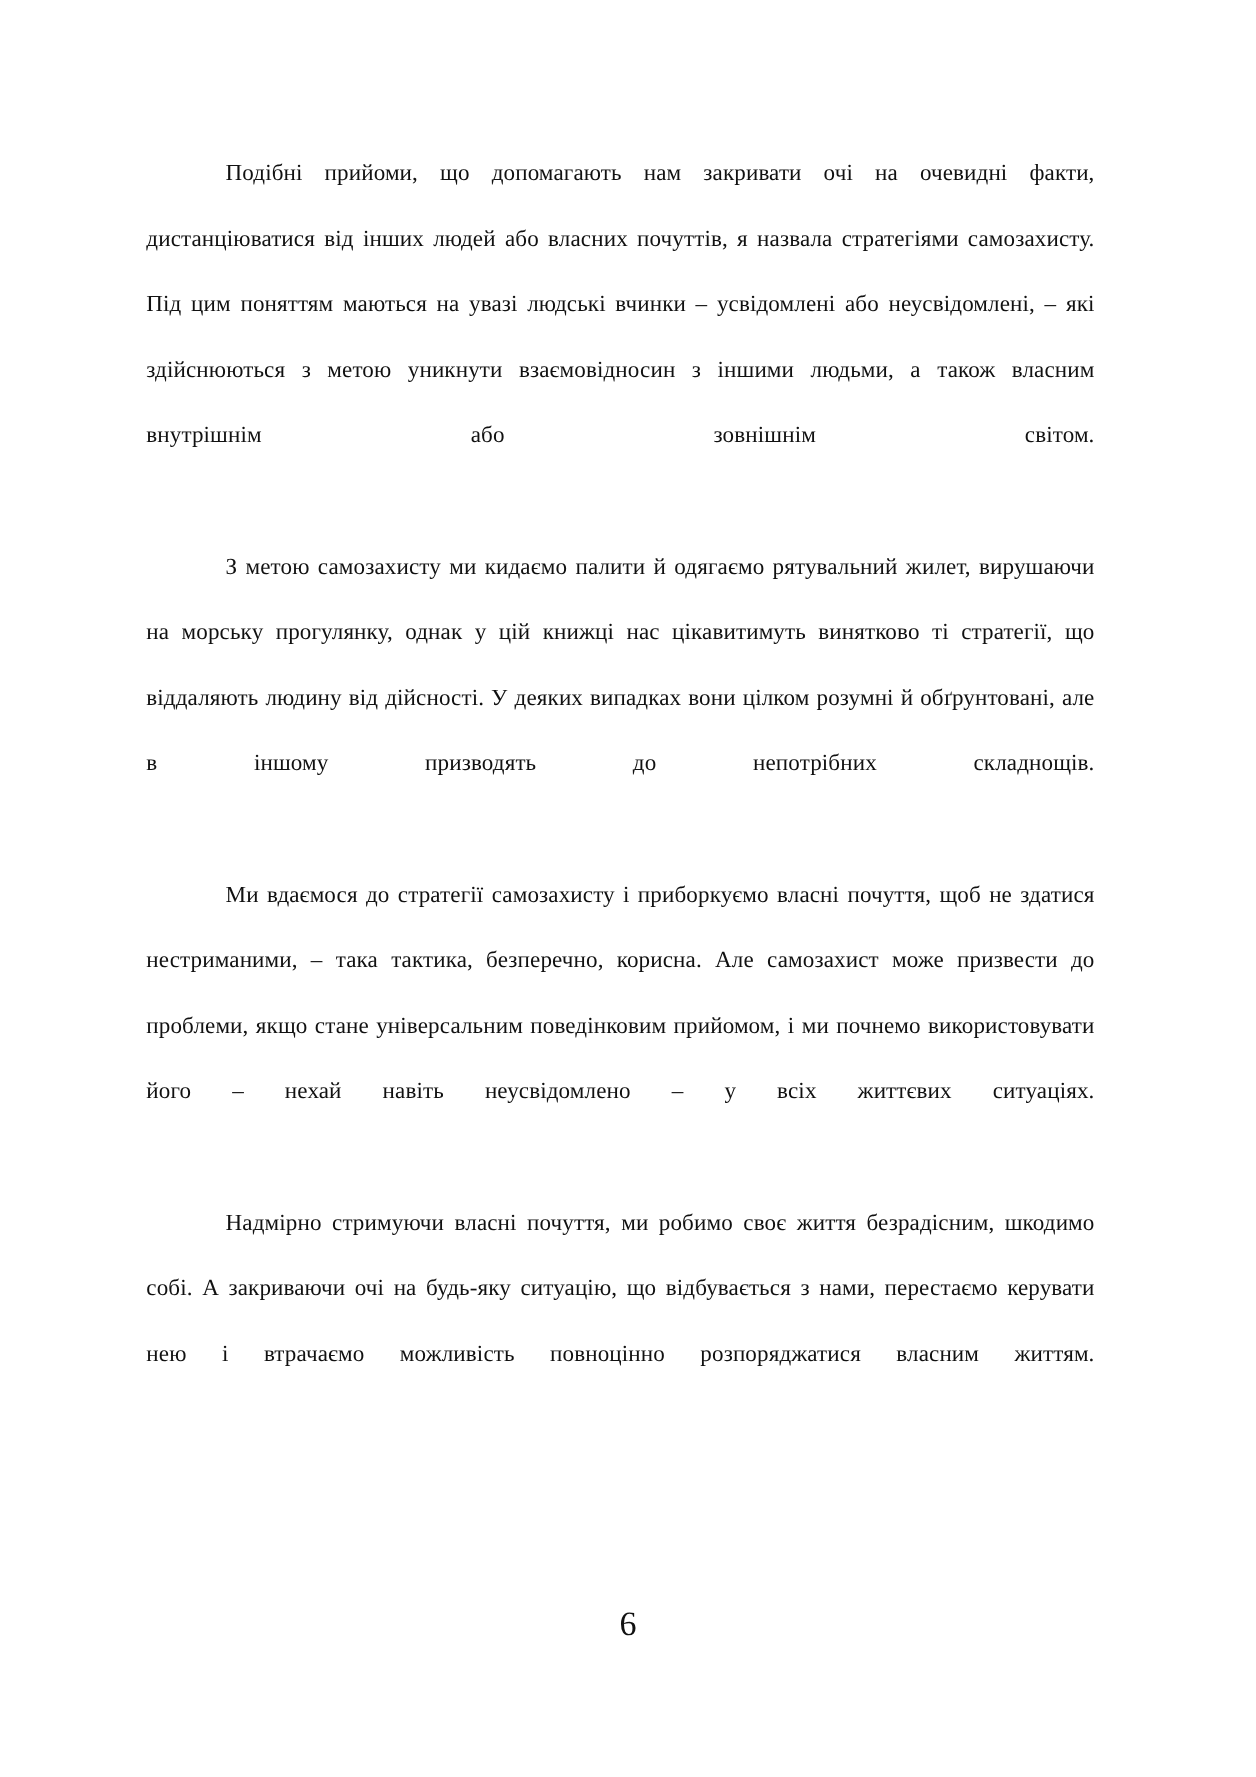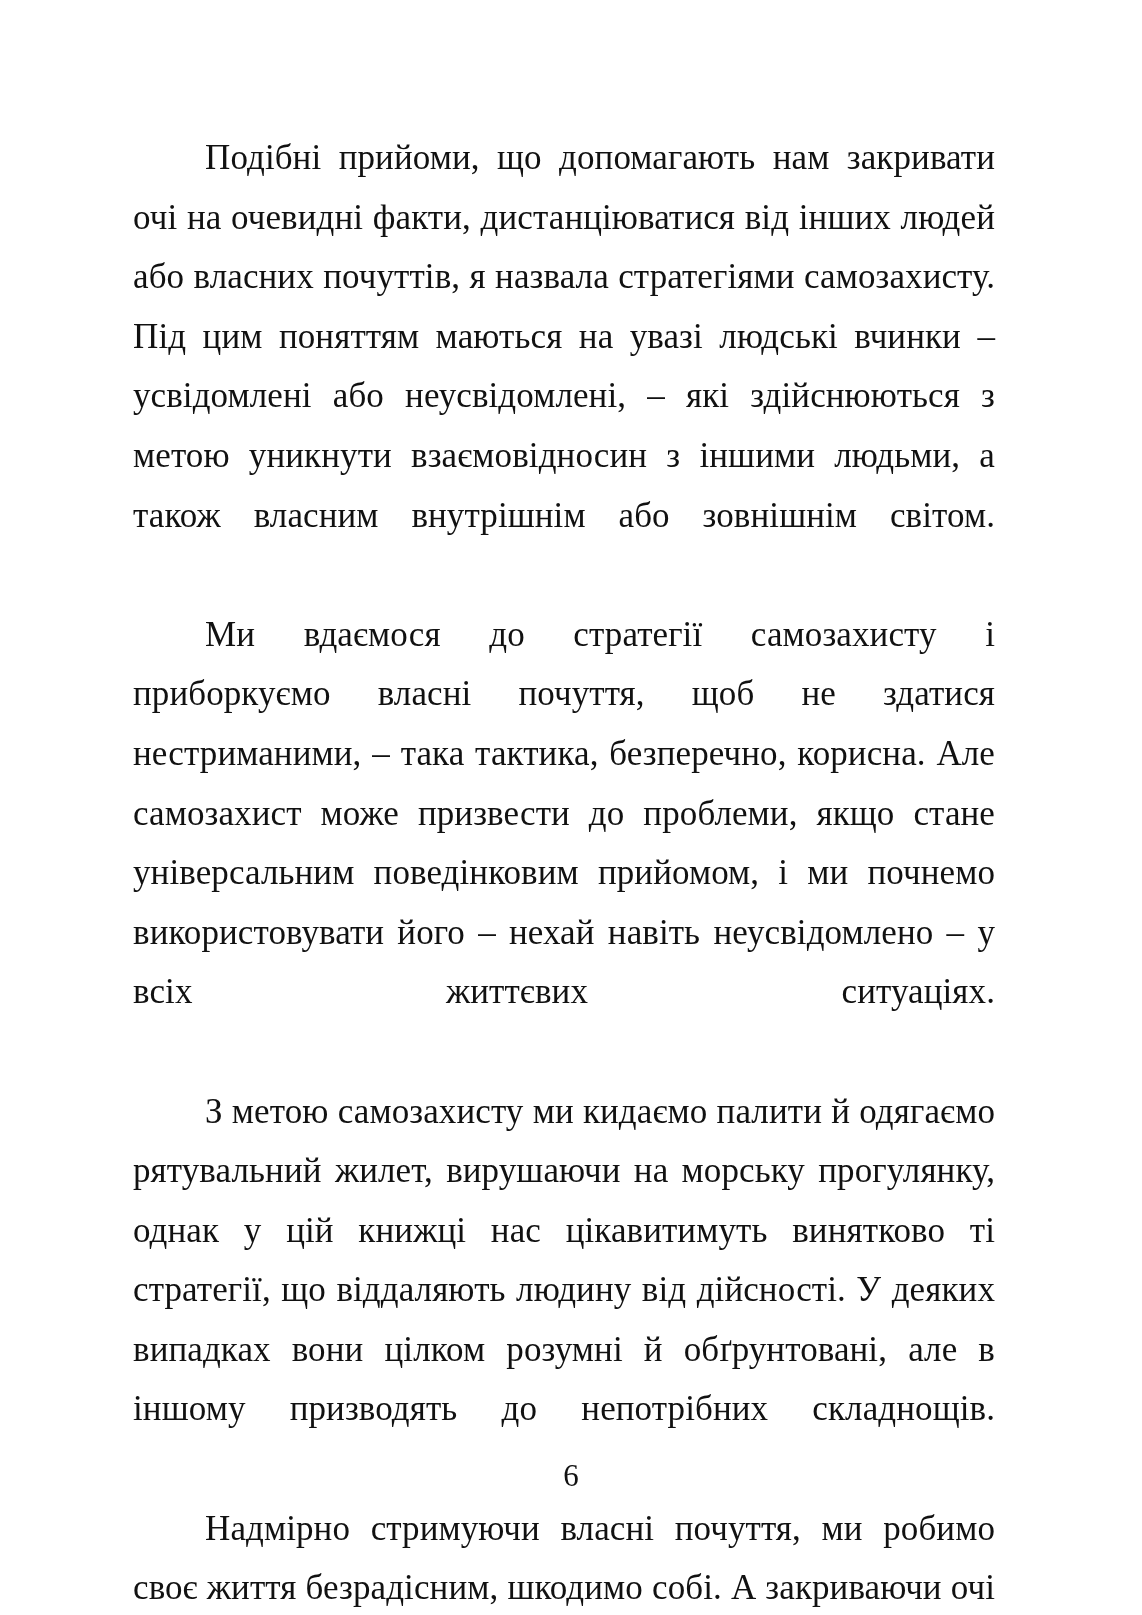--- a/index.html
+++ b/index.html
@@ -22,21 +22,21 @@
   .text-block {
     position: absolute;
     left: 133px;
     top: 128px;
     width: 862px;
   }
 
   .para {
     margin: 0 0 0 0;
     font-family: "Liberation Serif", "DejaVu Serif", serif;
-    font-size: 35px;
+    font-size: 21px;
     line-height: 59.6px;
     color: #111111;
     text-align: justify;
     text-justify: inter-word;
     text-indent: 72px;
     hyphens: manual;
     -webkit-hyphens: manual;
     letter-spacing: 0.1px;
     word-spacing: 0.2px;
   }
@@ -60,21 +60,21 @@
     line-height: 1;
   }
 </style>
 </head>
 <body>
 
 <div class="page">
 
   <div class="text-block">
     <p class="para">Подібні прийоми, що допомагають нам закривати очі на очевидні факти, дистанціюватися від інших людей або власних почуттів, я назвала стратегіями самозахисту. Під цим поняттям маються на увазі людські вчинки – усвідомлені або неусвідомлені, – які здійснюються з метою уникнути взаємовідносин з іншими людьми, а також власним внутрішнім або зовнішнім світом.</p>
+    <p class="para">З метою самозахисту ми кидаємо палити й одягаємо рятувальний жилет, вирушаючи на морську прогулянку, однак у цій книжці нас цікавитимуть винятково ті стратегії, що віддаляють людину від дійсності. У деяких випадках вони цілком розумні й обґрунтовані, але в іншому призводять до непотрібних складнощів.</p>
     <p class="para">Ми вдаємося до стратегії самозахисту і приборкуємо власні почуття, щоб не здатися нестриманими, – така тактика, безперечно, корисна. Але самозахист може призвести до проблеми, якщо стане універсальним поведінковим прийомом, і ми почнемо використовувати його – нехай навіть неусвідомлено – у всіх життєвих ситуаціях.</p>
-    <p class="para">З метою самозахисту ми кидаємо палити й одягаємо рятувальний жилет, вирушаючи на морську прогулянку, однак у цій книжці нас цікавитимуть винятково ті стратегії, що віддаляють людину від дійсності. У деяких випадках вони цілком розумні й обґрунтовані, але в іншому призводять до непотрібних складнощів.</p>
     <p class="para">Надмірно стримуючи власні почуття, ми робимо своє життя безрадісним, шкодимо собі. А закриваючи очі на будь-яку ситуацію, що відбувається з нами, перестаємо керувати нею і втрачаємо можливість повноцінно розпоряджатися власним життям.</p>
 
   </div>
 
   <div class="page-number">6</div>
 
 </div>
 
 </body></html>

